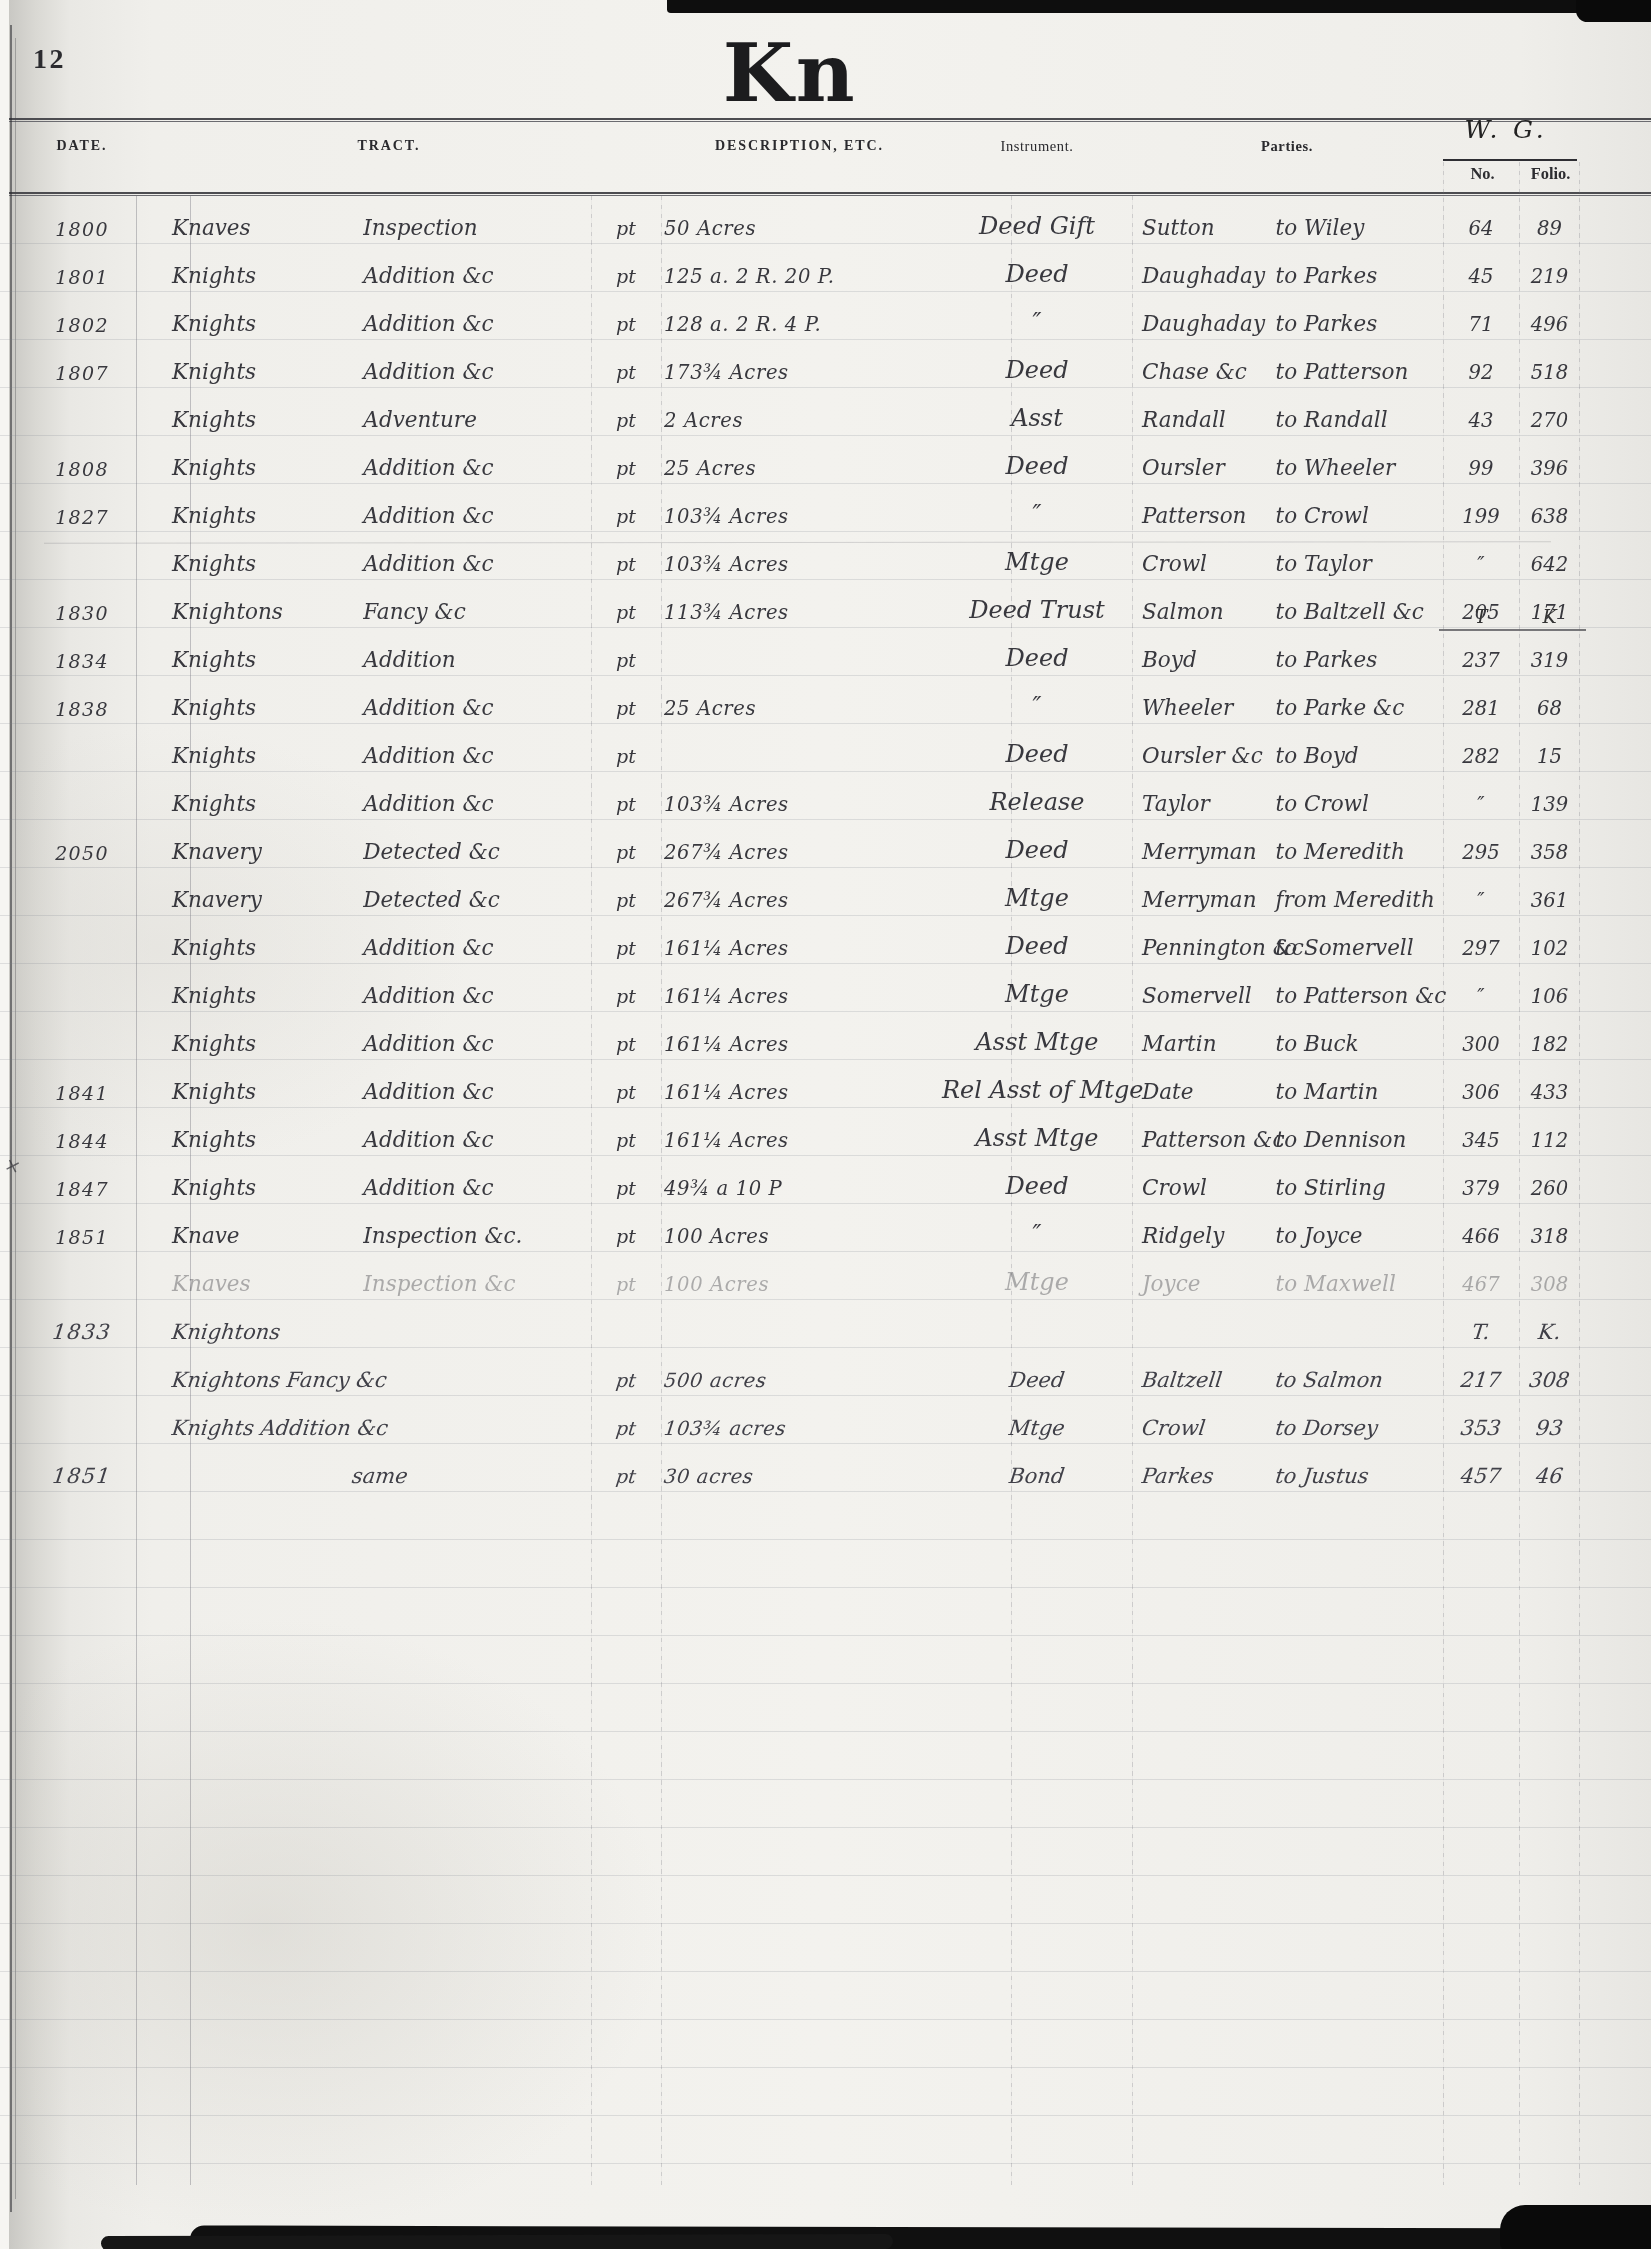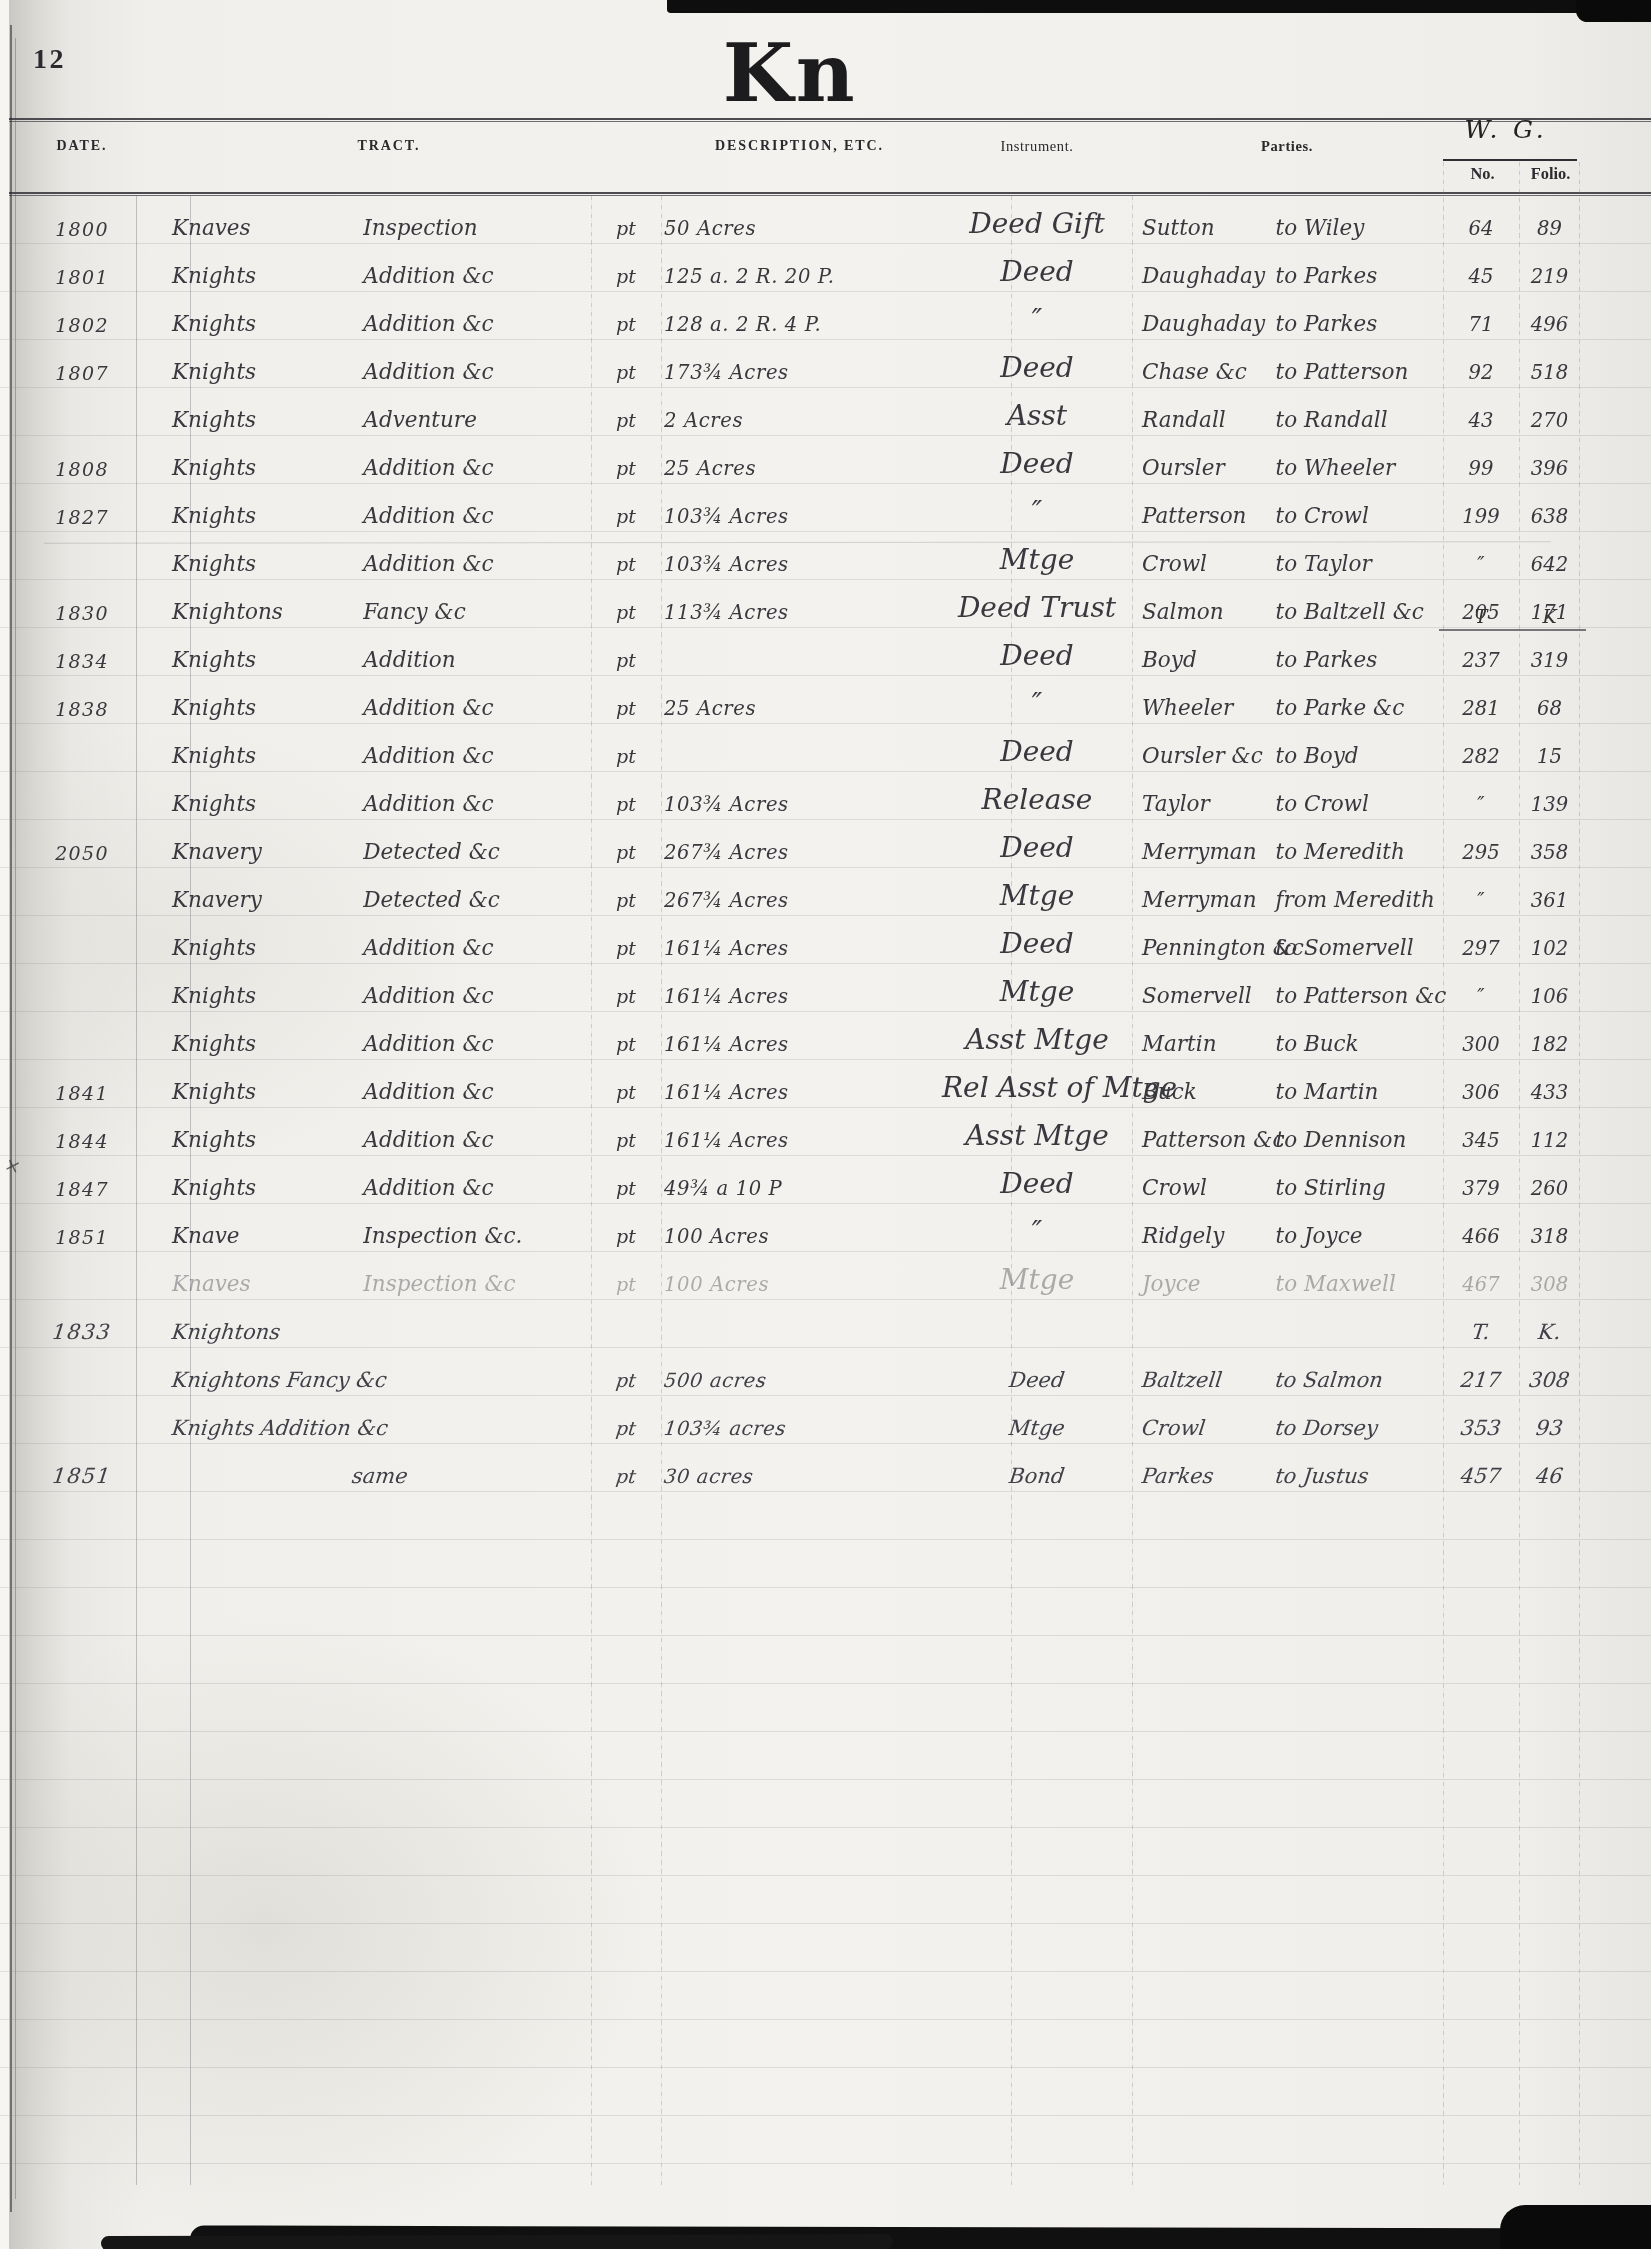--- a/index.html
+++ b/index.html
@@ -54,21 +54,21 @@
     background:repeating-linear-gradient(to bottom, transparent 0px 47px, rgba(120,126,138,.20) 47px 48px);}
   .row{position:relative; height:48px;}
   .cell{position:absolute; bottom:3.8px; white-space:nowrap; font-family:"DejaVu Serif",serif; font-style:italic; color:#38383e; font-size:21.5px;}
   .c-date{left:25px; width:114px; text-align:center; font-size:19px; letter-spacing:1.3px;}
   .c-tract{left:172px; width:416px;}
   .c-tract .t-name{display:inline-block; width:46%;}
   .c-tract .t-detail{display:inline-block;}
   .c-desc{left:588px; width:424px;}
   .c-desc .d-pt{display:inline-block; width:76px; text-align:center; font-size:19px;}
   .c-desc .d-text{display:inline-block; font-size:19.6px; letter-spacing:0.6px;}
-  .c-instr{left:942px; width:190px; text-align:center; font-size:28px;}
+  .c-instr{left:942px; width:190px; text-align:center; font-size:24px;}
   .c-parties{left:1132px; width:312px;}
   .c-parties .p-a{display:inline-block; width:46%; padding-left:10px; box-sizing:border-box;}
   .c-parties .p-b{display:inline-block;}
   .c-no{left:1443px; width:76px; text-align:center; font-size:19.6px;}
   .c-folio{left:1519px; width:61px; text-align:center; font-size:19.6px;}
   .faint .cell{opacity:.38; filter:blur(0.3px);}
   .hand2 .cell{transform:skewX(-7deg); color:#404048; font-size:21px;}
   .center-tract .c-tract{text-align:center;}
   .no-note{position:absolute; left:1443px; width:76px; top:-23px; text-align:center; font-size:19px; font-family:"DejaVu Serif",serif; font-style:italic; color:#333;}
   .folio-note{position:absolute; left:1519px; width:61px; top:-23px; text-align:center; font-size:19px; font-family:"DejaVu Serif",serif; font-style:italic; color:#333;}
@@ -281,21 +281,21 @@
         <span class="cell c-instr">Asst Mtge</span>
         <span class="cell c-parties"><span class="p-a">Martin</span><span class="p-b">to Buck</span></span>
         <span class="cell c-no">300</span>
         <span class="cell c-folio">182</span>
       </div>
       <div class="row">
         <span class="cell c-date">1841</span>
         <span class="cell c-tract"><span class="t-name">Knights</span><span class="t-detail">Addition &amp;c</span></span>
         <span class="cell c-desc"><span class="d-pt">pt</span><span class="d-text">161¼ Acres</span></span>
         <span class="cell c-instr">Rel Asst of Mtge</span>
-        <span class="cell c-parties"><span class="p-a">Buck</span><span class="p-b">to Martin</span></span>
+        <span class="cell c-parties"><span class="p-a">Date</span><span class="p-b">to Martin</span></span>
         <span class="cell c-no">306</span>
         <span class="cell c-folio">433</span>
       </div>
       <div class="row">
         <span class="cell c-date">1844</span>
         <span class="cell c-tract"><span class="t-name">Knights</span><span class="t-detail">Addition &amp;c</span></span>
         <span class="cell c-desc"><span class="d-pt">pt</span><span class="d-text">161¼ Acres</span></span>
         <span class="cell c-instr">Asst Mtge</span>
         <span class="cell c-parties"><span class="p-a">Patterson &amp;c</span><span class="p-b">to Dennison</span></span>
         <span class="cell c-no">345</span>

